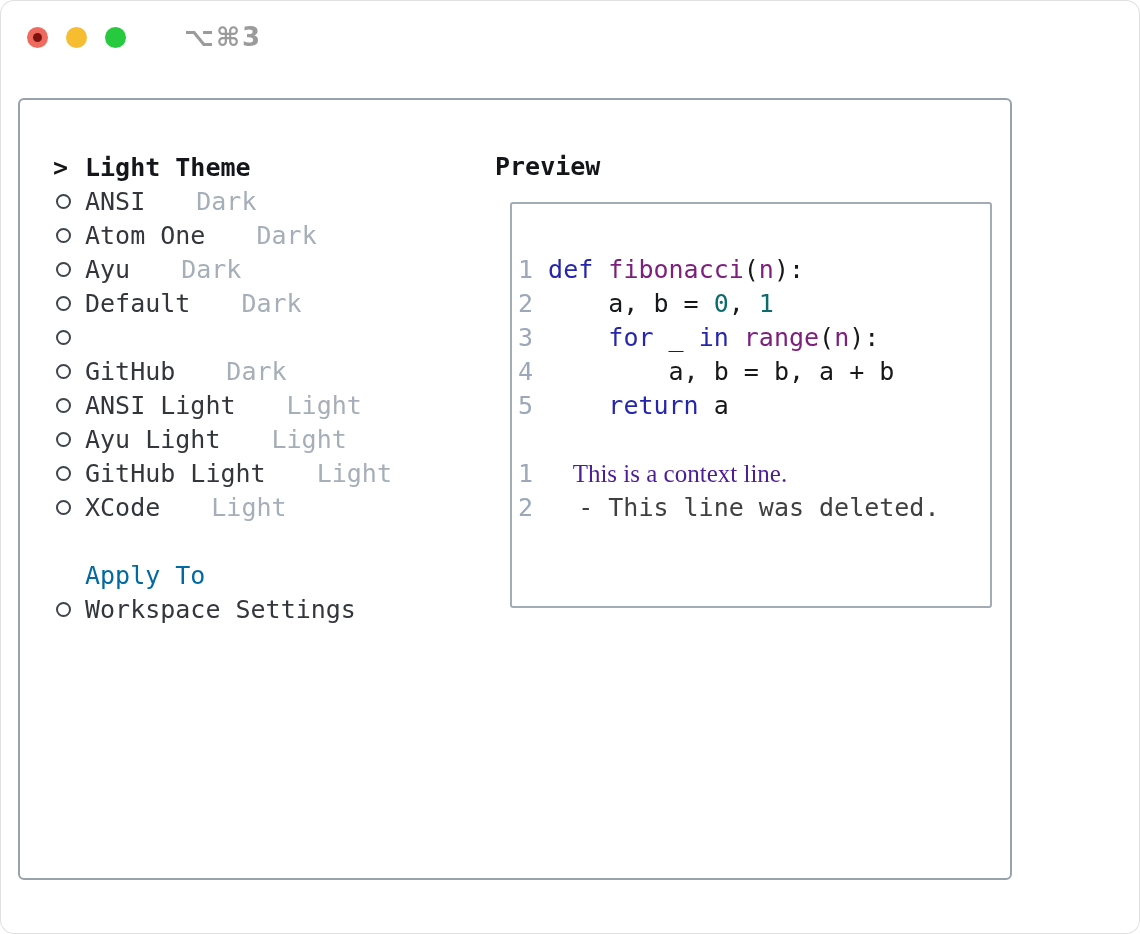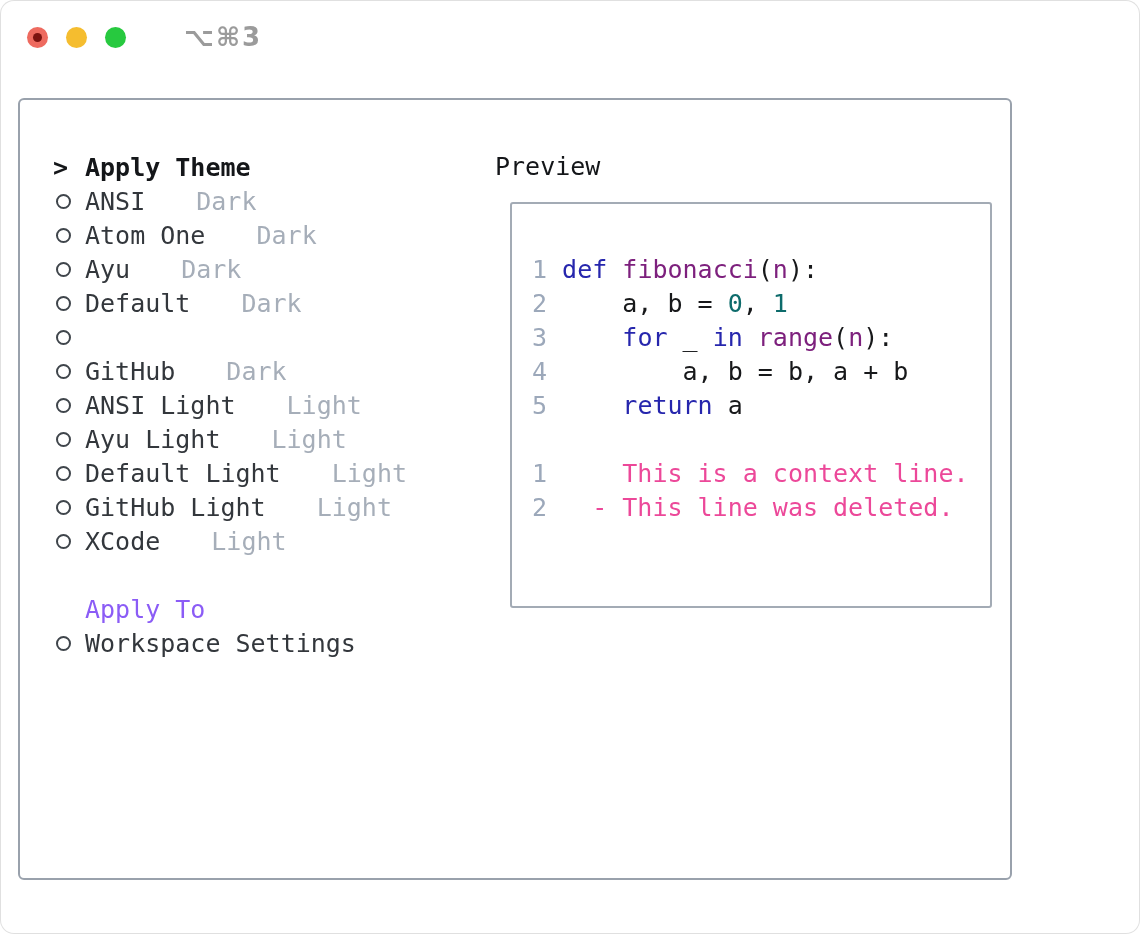--- a/index.html
+++ b/index.html
@@ -30,36 +30,36 @@
   .marker{width:32px;flex:none;display:flex;align-items:center;}
   .caret{font-weight:bold;color:#141619;}
   .header-label{font-weight:bold;color:#141619;}
   .radio{width:15px;height:15px;border-radius:50%;border:2px solid #3f454b;
     box-sizing:border-box;display:inline-block;margin-left:3px;}
   .radio.selected{background:#12a53c;border-color:#12a53c;}
   .label{white-space:pre;}
   .name{color:#33373c;}
   .label.green .name{color:#12a53c;}
   .variant{color:#a6aeb9;margin-left:36px;}
-  .apply-title{color:#8b5cf6;}
+  .apply-title{color:#0369a1;}
   .hint{line-height:34px;color:#a9b1bb;width:450px;margin-top:0;}
   
   .preview-title{position:absolute;left:475px;top:50px;height:34px;line-height:34px;
-    font-weight:normal;font-size:25px;color:#141619;}
+    font-weight:bold;font-size:25px;color:#141619;}
   .preview-box{position:absolute;left:490px;top:102px;width:482px;height:406px;
     border:2px solid #a3abb5;border-radius:3px;box-sizing:border-box;
-    padding:49px 0 0 20px;overflow:hidden;}
+    padding:49px 0 0 6px;overflow:hidden;}
   .code-line{height:34px;line-height:34px;font-size:25px;white-space:pre;}
   .tok-ln{color:#9ca8ba;}
   .tok-kw{color:#2626ad;}
   .tok-fn{color:#7d207d;}
   .tok-num{color:#0d6b6b;}
   .tok-pl{color:#17181a;}
-  .tok-ctx{color:#ec4899;}
-  .tok-del{color:#ec4899;}
+  .tok-ctx{color:#4c1d95;font-family:Liberation Serif, serif;}
+  .tok-del{color:#404040;}
   .tok-add{color:#06c21a;}
 </style>
 </head>
 <body>
 
 <div class="app">
 
   <div class="titlebar">
     <span class="dot red">
       <span class="dot-inner"></span>
@@ -67,33 +67,32 @@
     <span class="dot yellow"></span>
     <span class="dot green"></span>
     <span class="win-title">⌥⌘3</span>
   </div>
 
   <div class="main-box">
 
     <div class="left">
       <div class="row">
         <span class="marker caret">&gt;</span>
-        <span class="header-label">Apply Theme</span>
+        <span class="header-label">Light Theme</span>
       </div>
 
       <div id="theme-rows">
           <div class="row"><span class="marker"><span class="radio"></span></span><span class="label"><span class="name">ANSI</span><span class="variant"> Dark</span></span></div>
           <div class="row"><span class="marker"><span class="radio"></span></span><span class="label"><span class="name">Atom One</span><span class="variant"> Dark</span></span></div>
           <div class="row"><span class="marker"><span class="radio"></span></span><span class="label"><span class="name">Ayu</span><span class="variant"> Dark</span></span></div>
           <div class="row"><span class="marker"><span class="radio"></span></span><span class="label"><span class="name">Default</span><span class="variant"> Dark</span></span></div>
           <div class="row"><span class="marker"><span class="radio"></span></span></div>
           <div class="row"><span class="marker"><span class="radio"></span></span><span class="label"><span class="name">GitHub</span><span class="variant"> Dark</span></span></div>
           <div class="row"><span class="marker"><span class="radio"></span></span><span class="label"><span class="name">ANSI Light</span><span class="variant"> Light</span></span></div>
           <div class="row"><span class="marker"><span class="radio"></span></span><span class="label"><span class="name">Ayu Light</span><span class="variant"> Light</span></span></div>
-          <div class="row"><span class="marker"><span class="radio"></span></span><span class="label"><span class="name">Default Light</span><span class="variant"> Light</span></span></div>
           <div class="row"><span class="marker"><span class="radio"></span></span><span class="label"><span class="name">GitHub Light</span><span class="variant"> Light</span></span></div>
           <div class="row"><span class="marker"><span class="radio"></span></span><span class="label"><span class="name">XCode</span><span class="variant"> Light</span></span></div>
         </div>
 
       <div class="row spacer"></div>
 
       <div class="row">
         <span class="marker"></span>
         <span class="apply-title">Apply To</span>
       </div>

